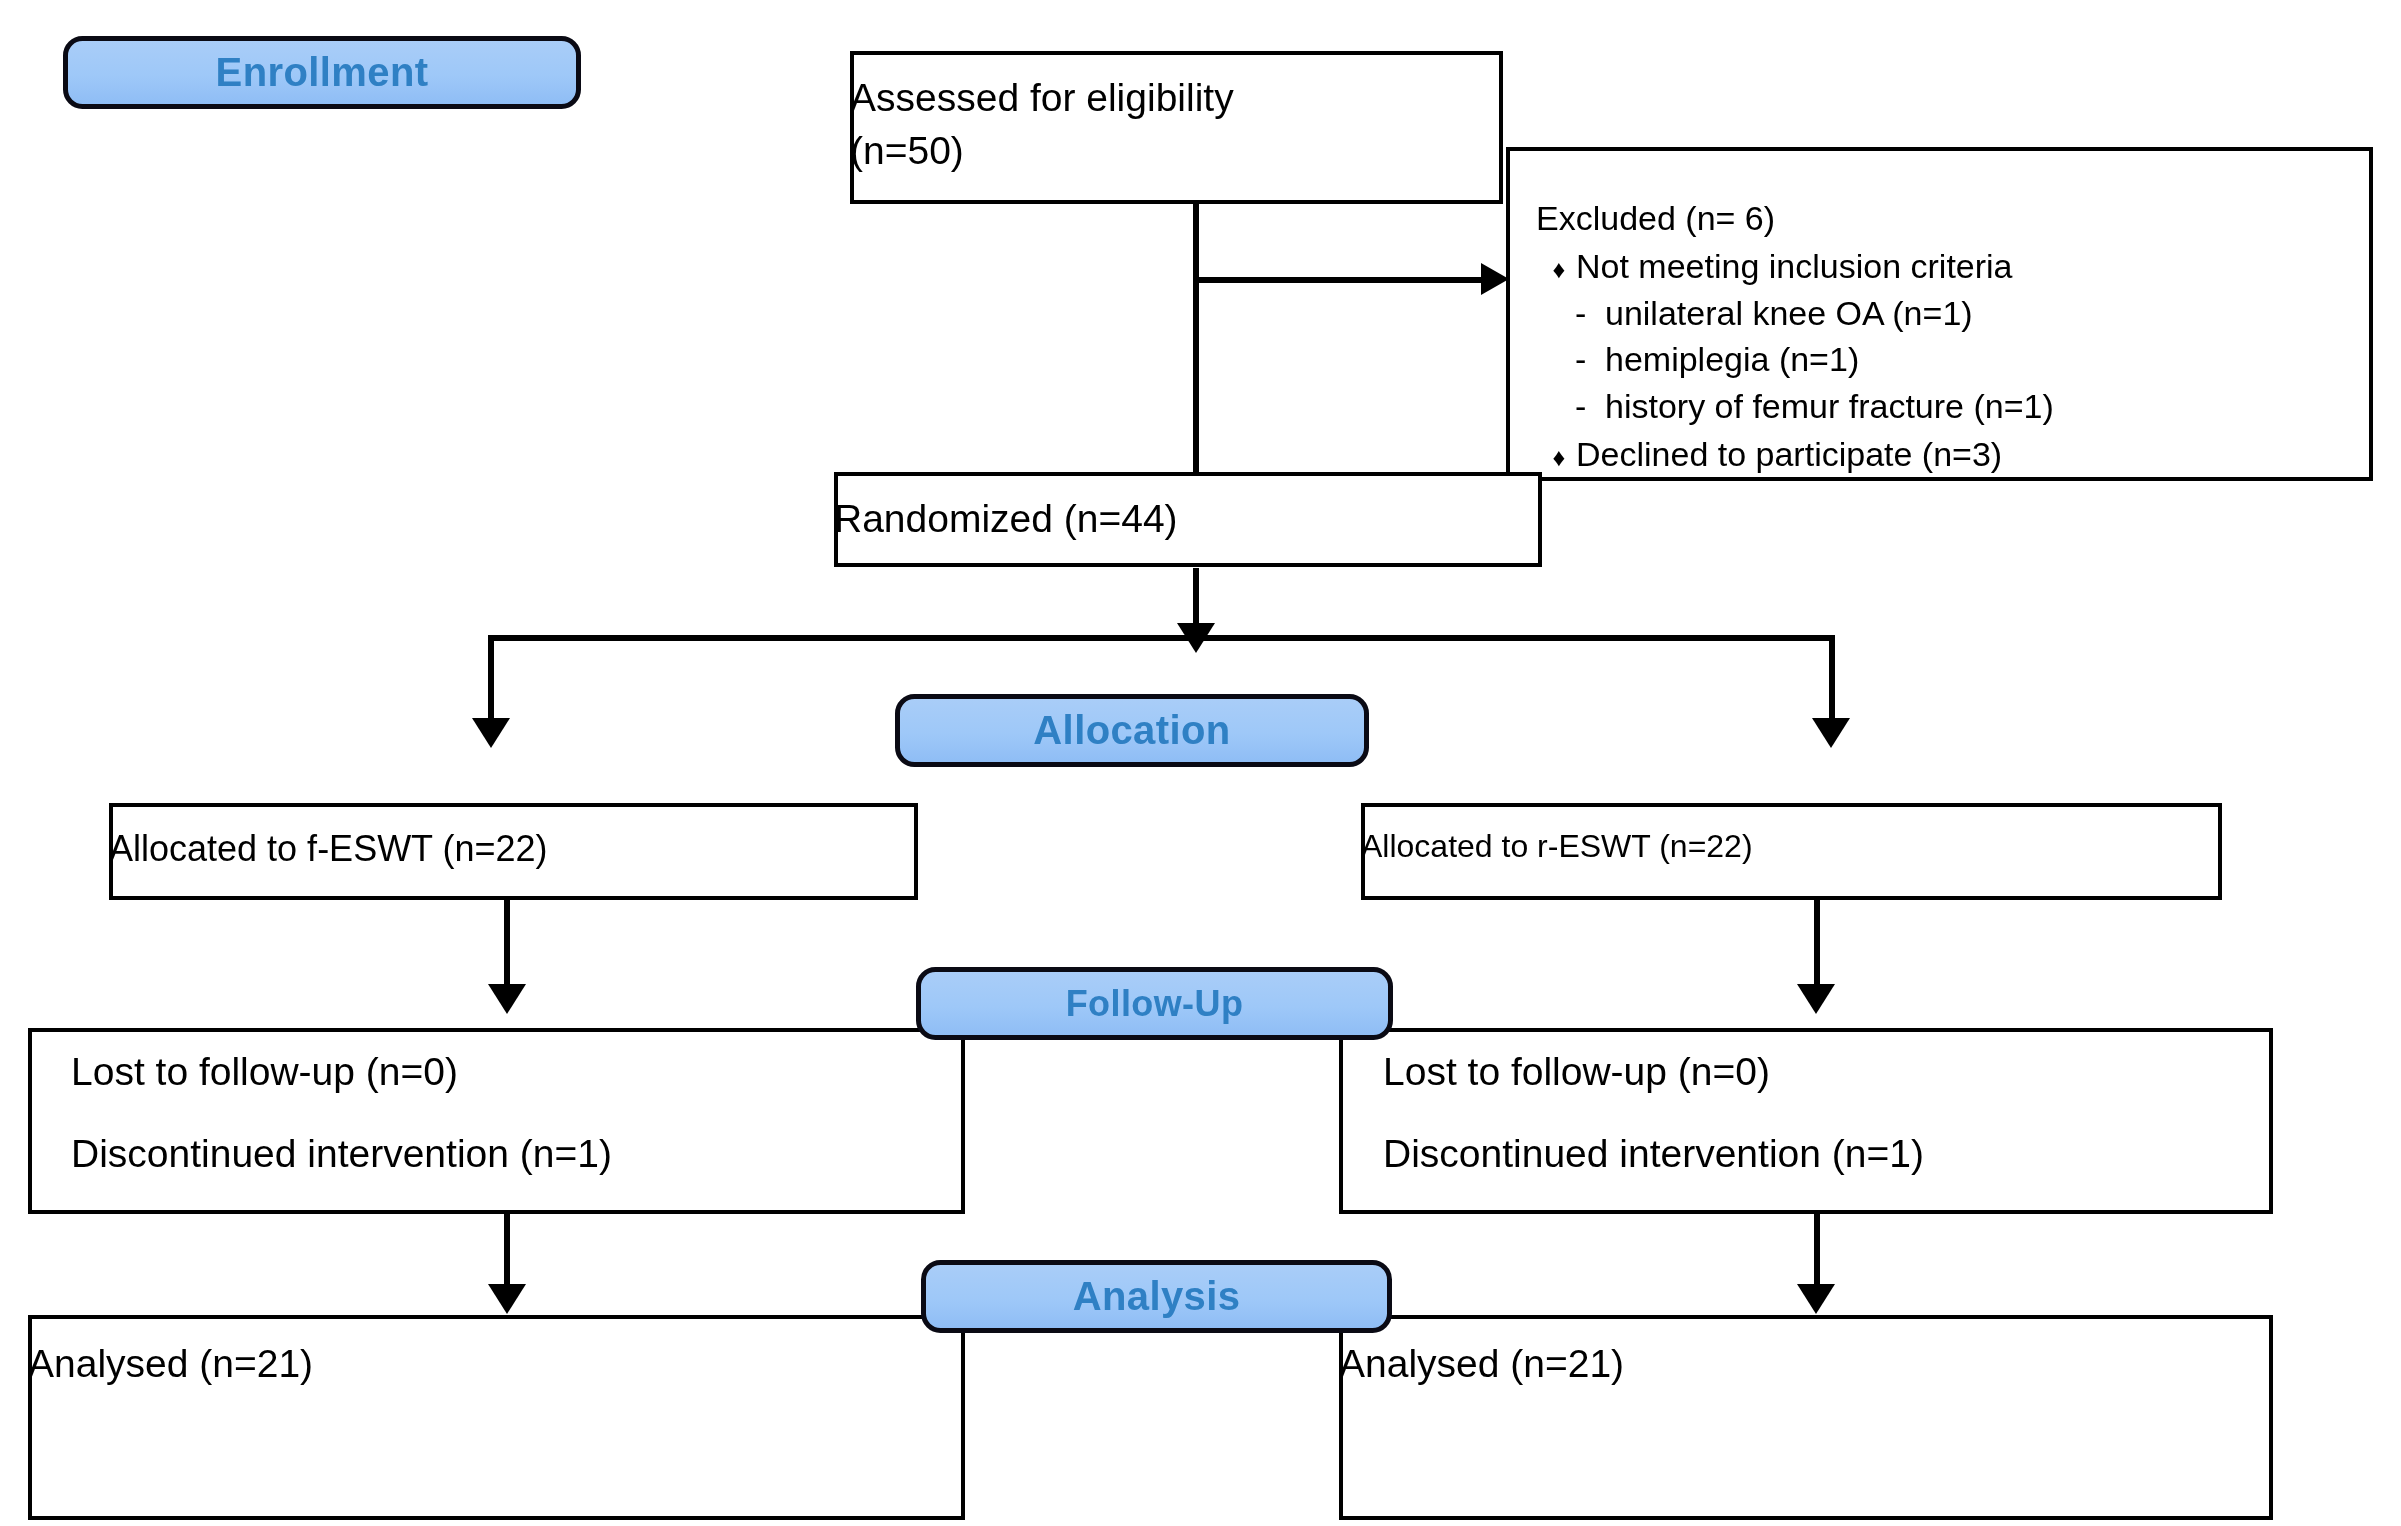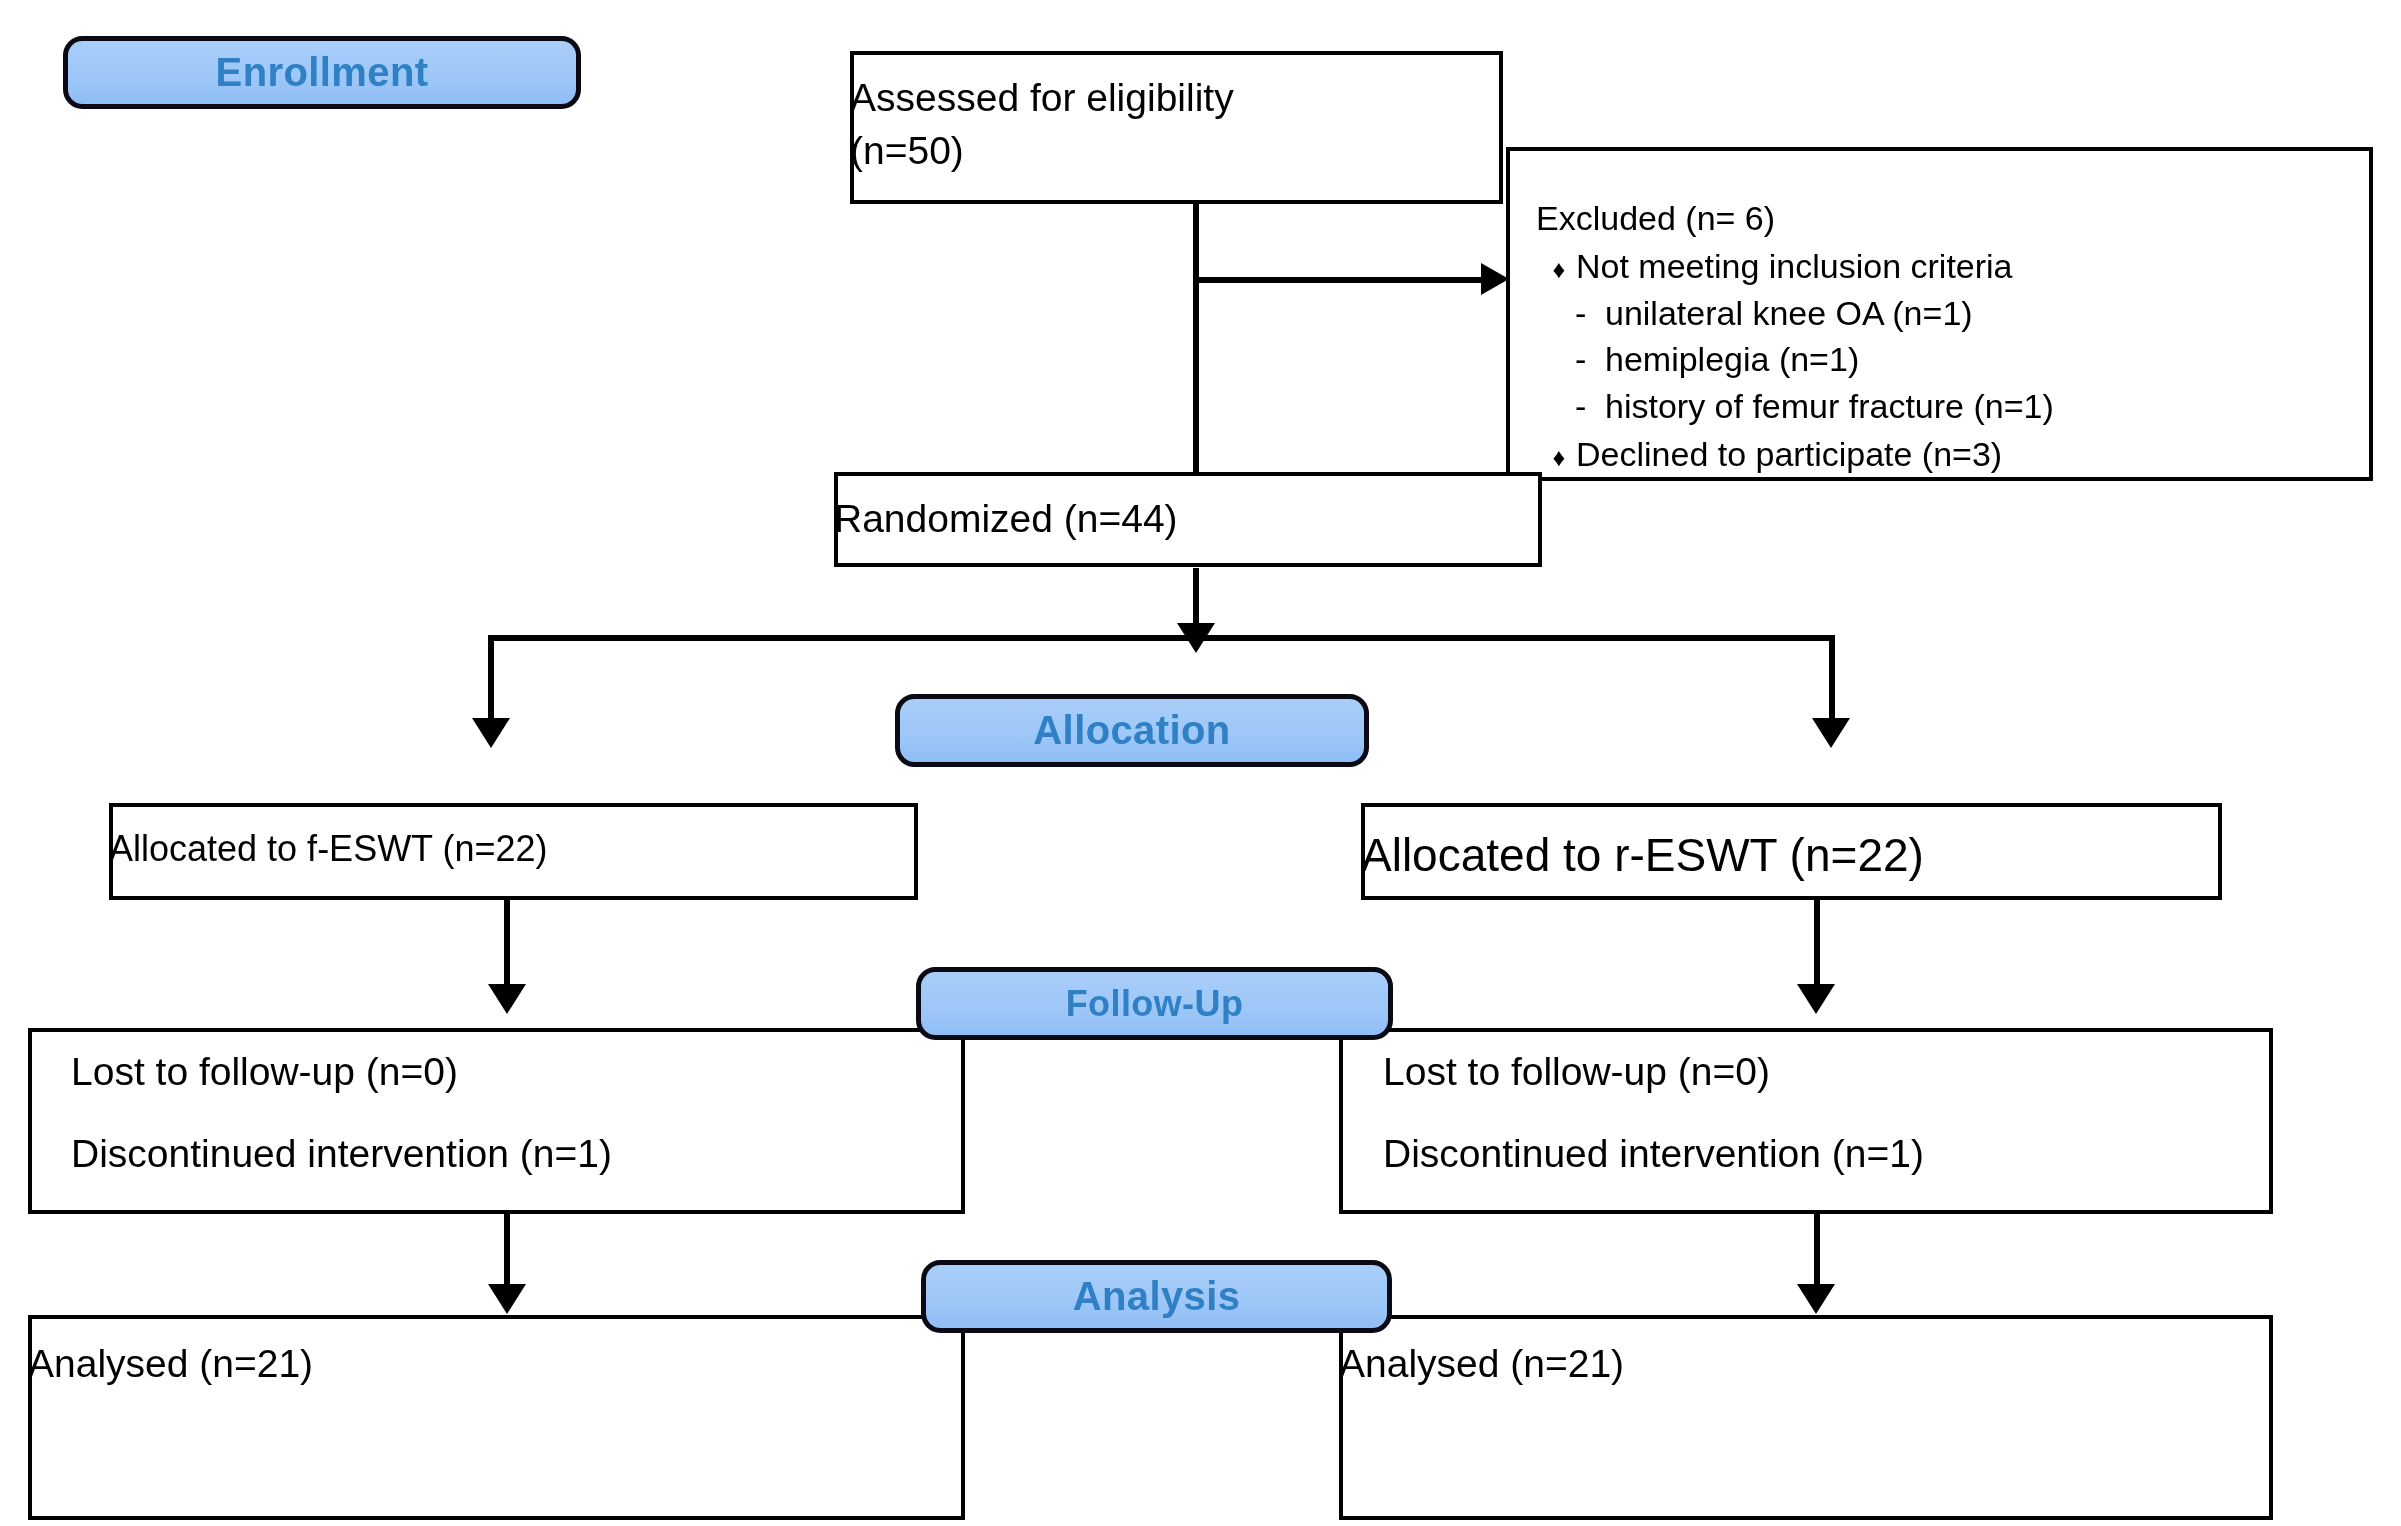--- a/index.html
+++ b/index.html
@@ -181,21 +181,21 @@
   <div class="arrow-down" style="left:1812px; top:718px;"></div>
 
   <div class="stage-badge" style="left:895px; top:694px; width:474px; height:73px;">
     <span style="font-size:40px;">Allocation</span>
   </div>
 
   <div class="box" style="left:109px; top:803px; width:809px; height:97px;"></div>
   <div class="box-text center-text" style="left:109px; top:828px; width:920px; font-size:36px;">Allocated to f-ESWT (n=22)</div>
 
   <div class="box" style="left:1361px; top:803px; width:861px; height:97px;"></div>
-  <div class="box-text center-text" style="left:1361px; top:828px; width:861px; font-size:46px;">Allocated to r-ESWT (n=22)</div>
+  <div class="box-text center-text" style="left:1361px; top:828px; width:861px; font-size:32px;">Allocated to r-ESWT (n=22)</div>
 
   <div class="vline" style="left:504px; top:900px; height:93px;"></div>
   <div class="arrow-down" style="left:488px; top:984px;"></div>
 
   <div class="vline" style="left:1814px; top:900px; height:93px;"></div>
   <div class="arrow-down" style="left:1797px; top:984px;"></div>
 
   <div class="stage-badge" style="left:916px; top:967px; width:477px; height:73px;">
     <span style="font-size:36px;">Follow-Up</span>
   </div>

